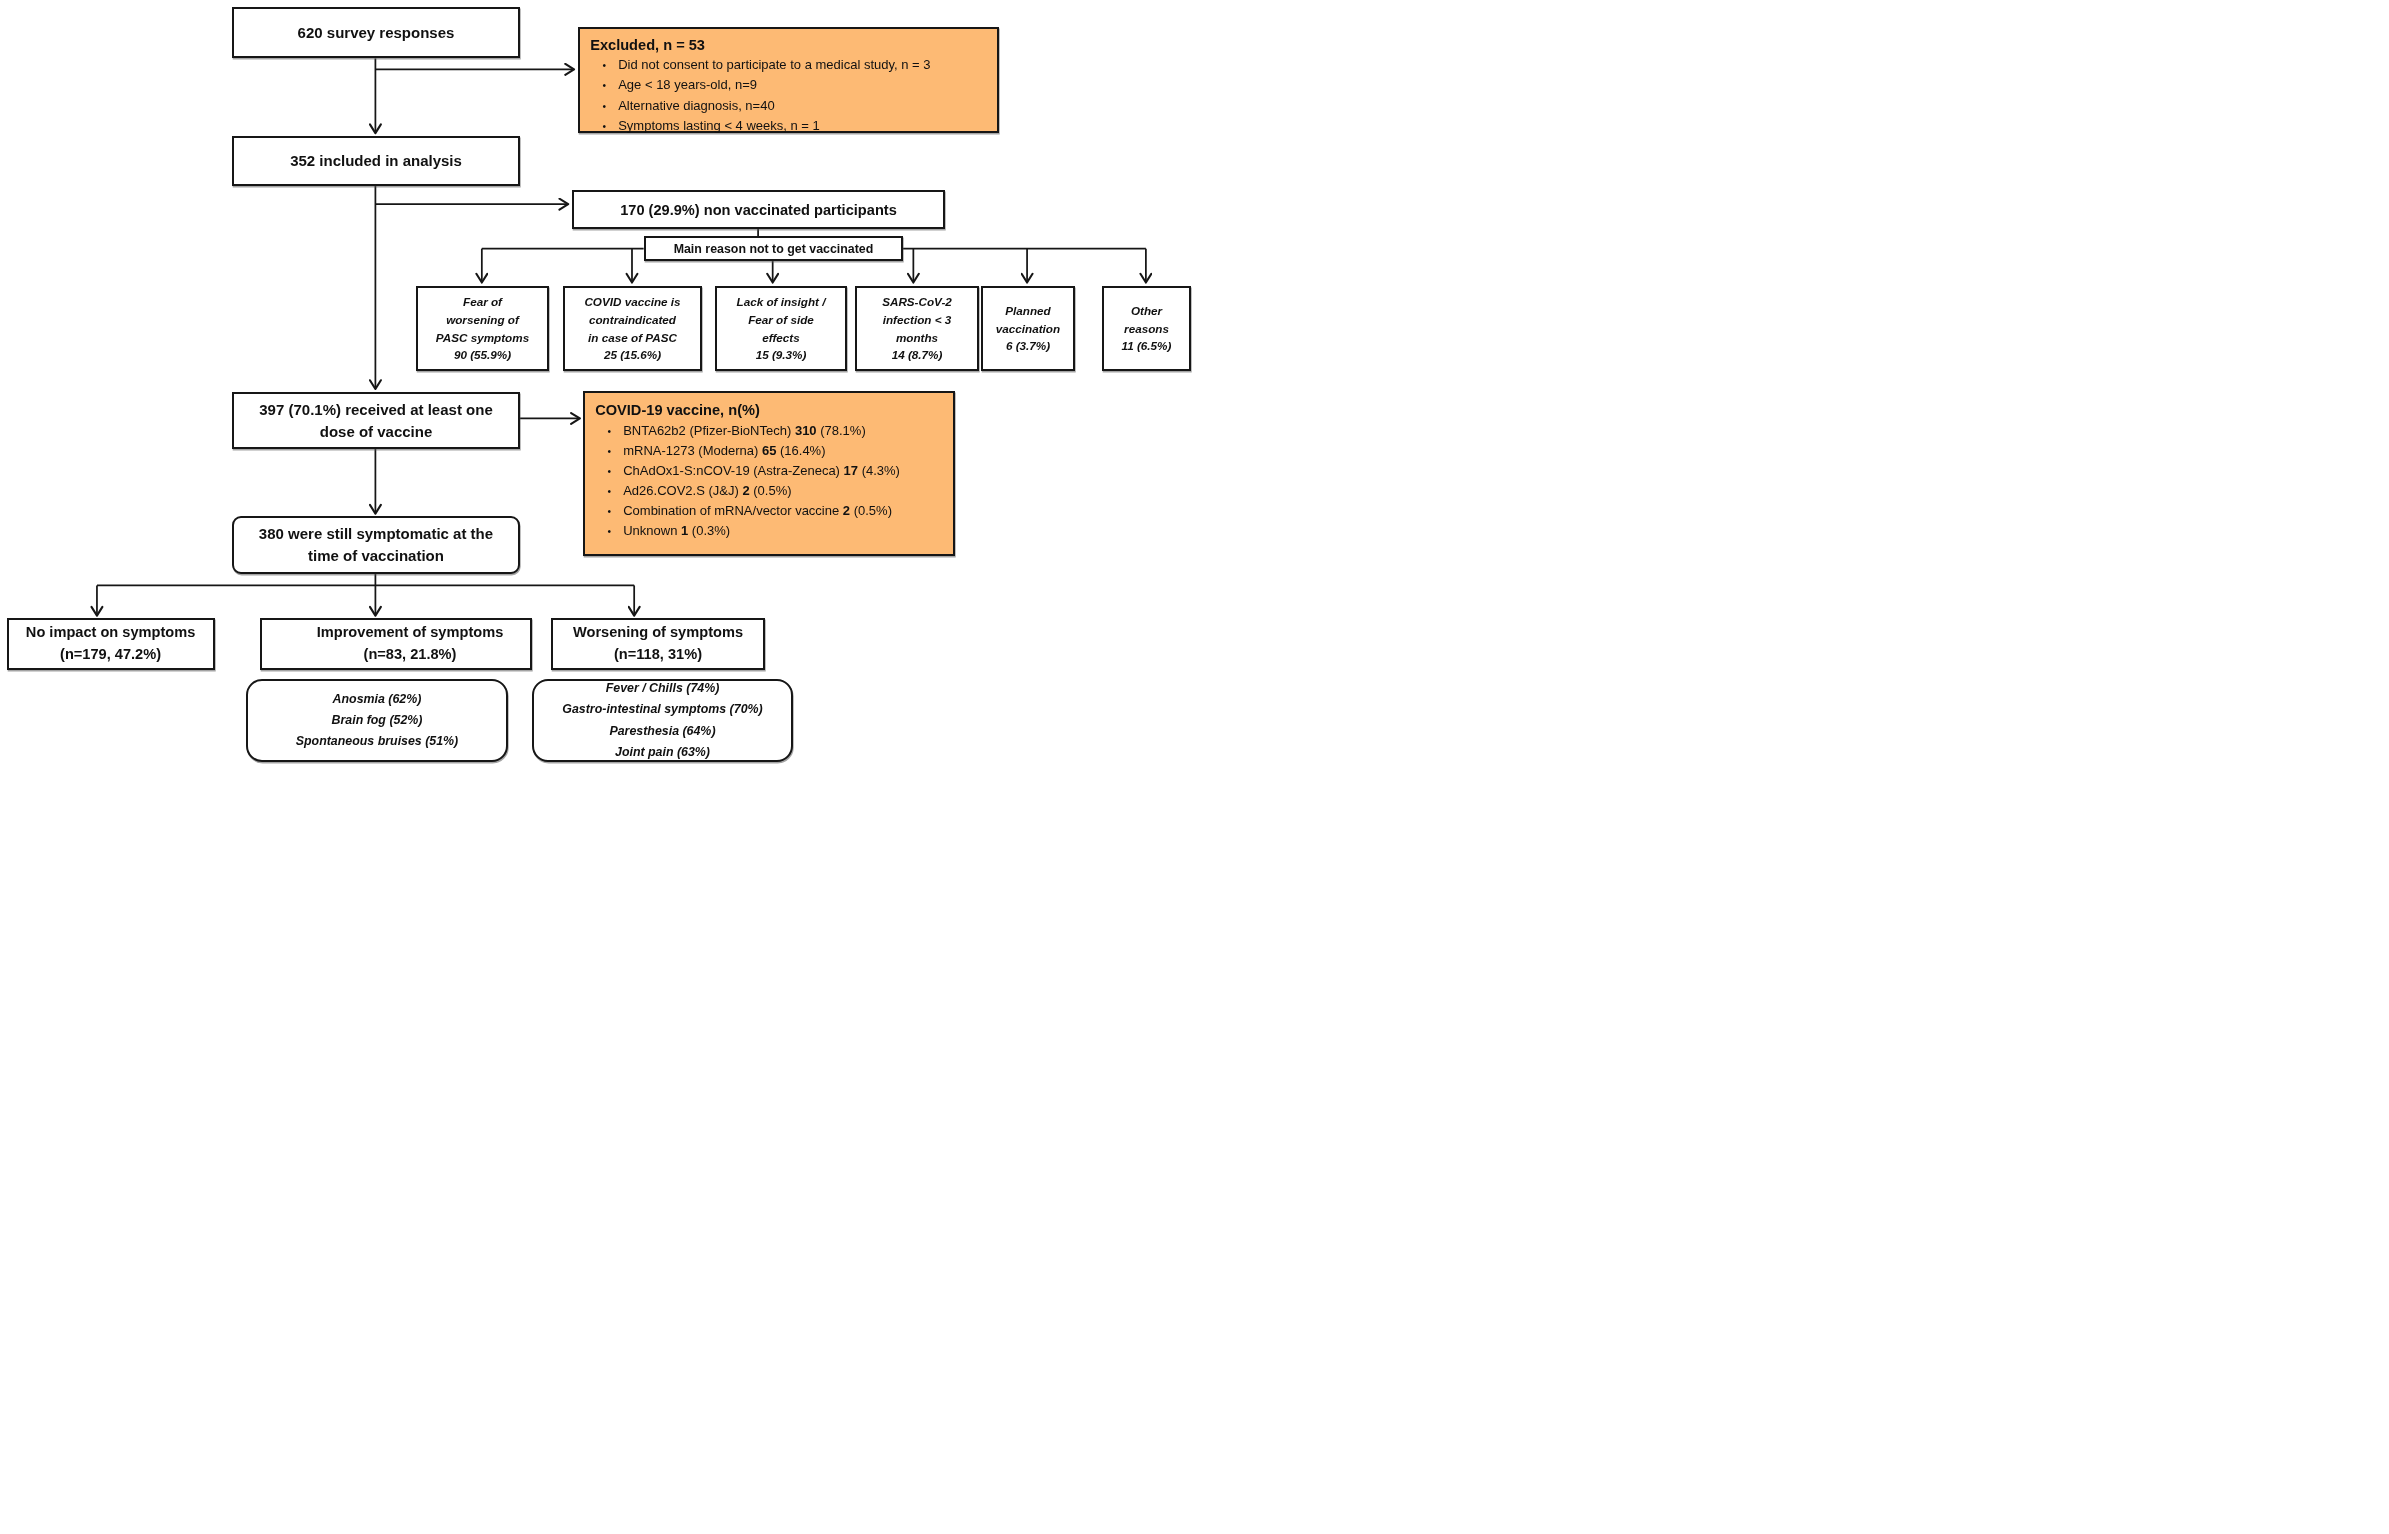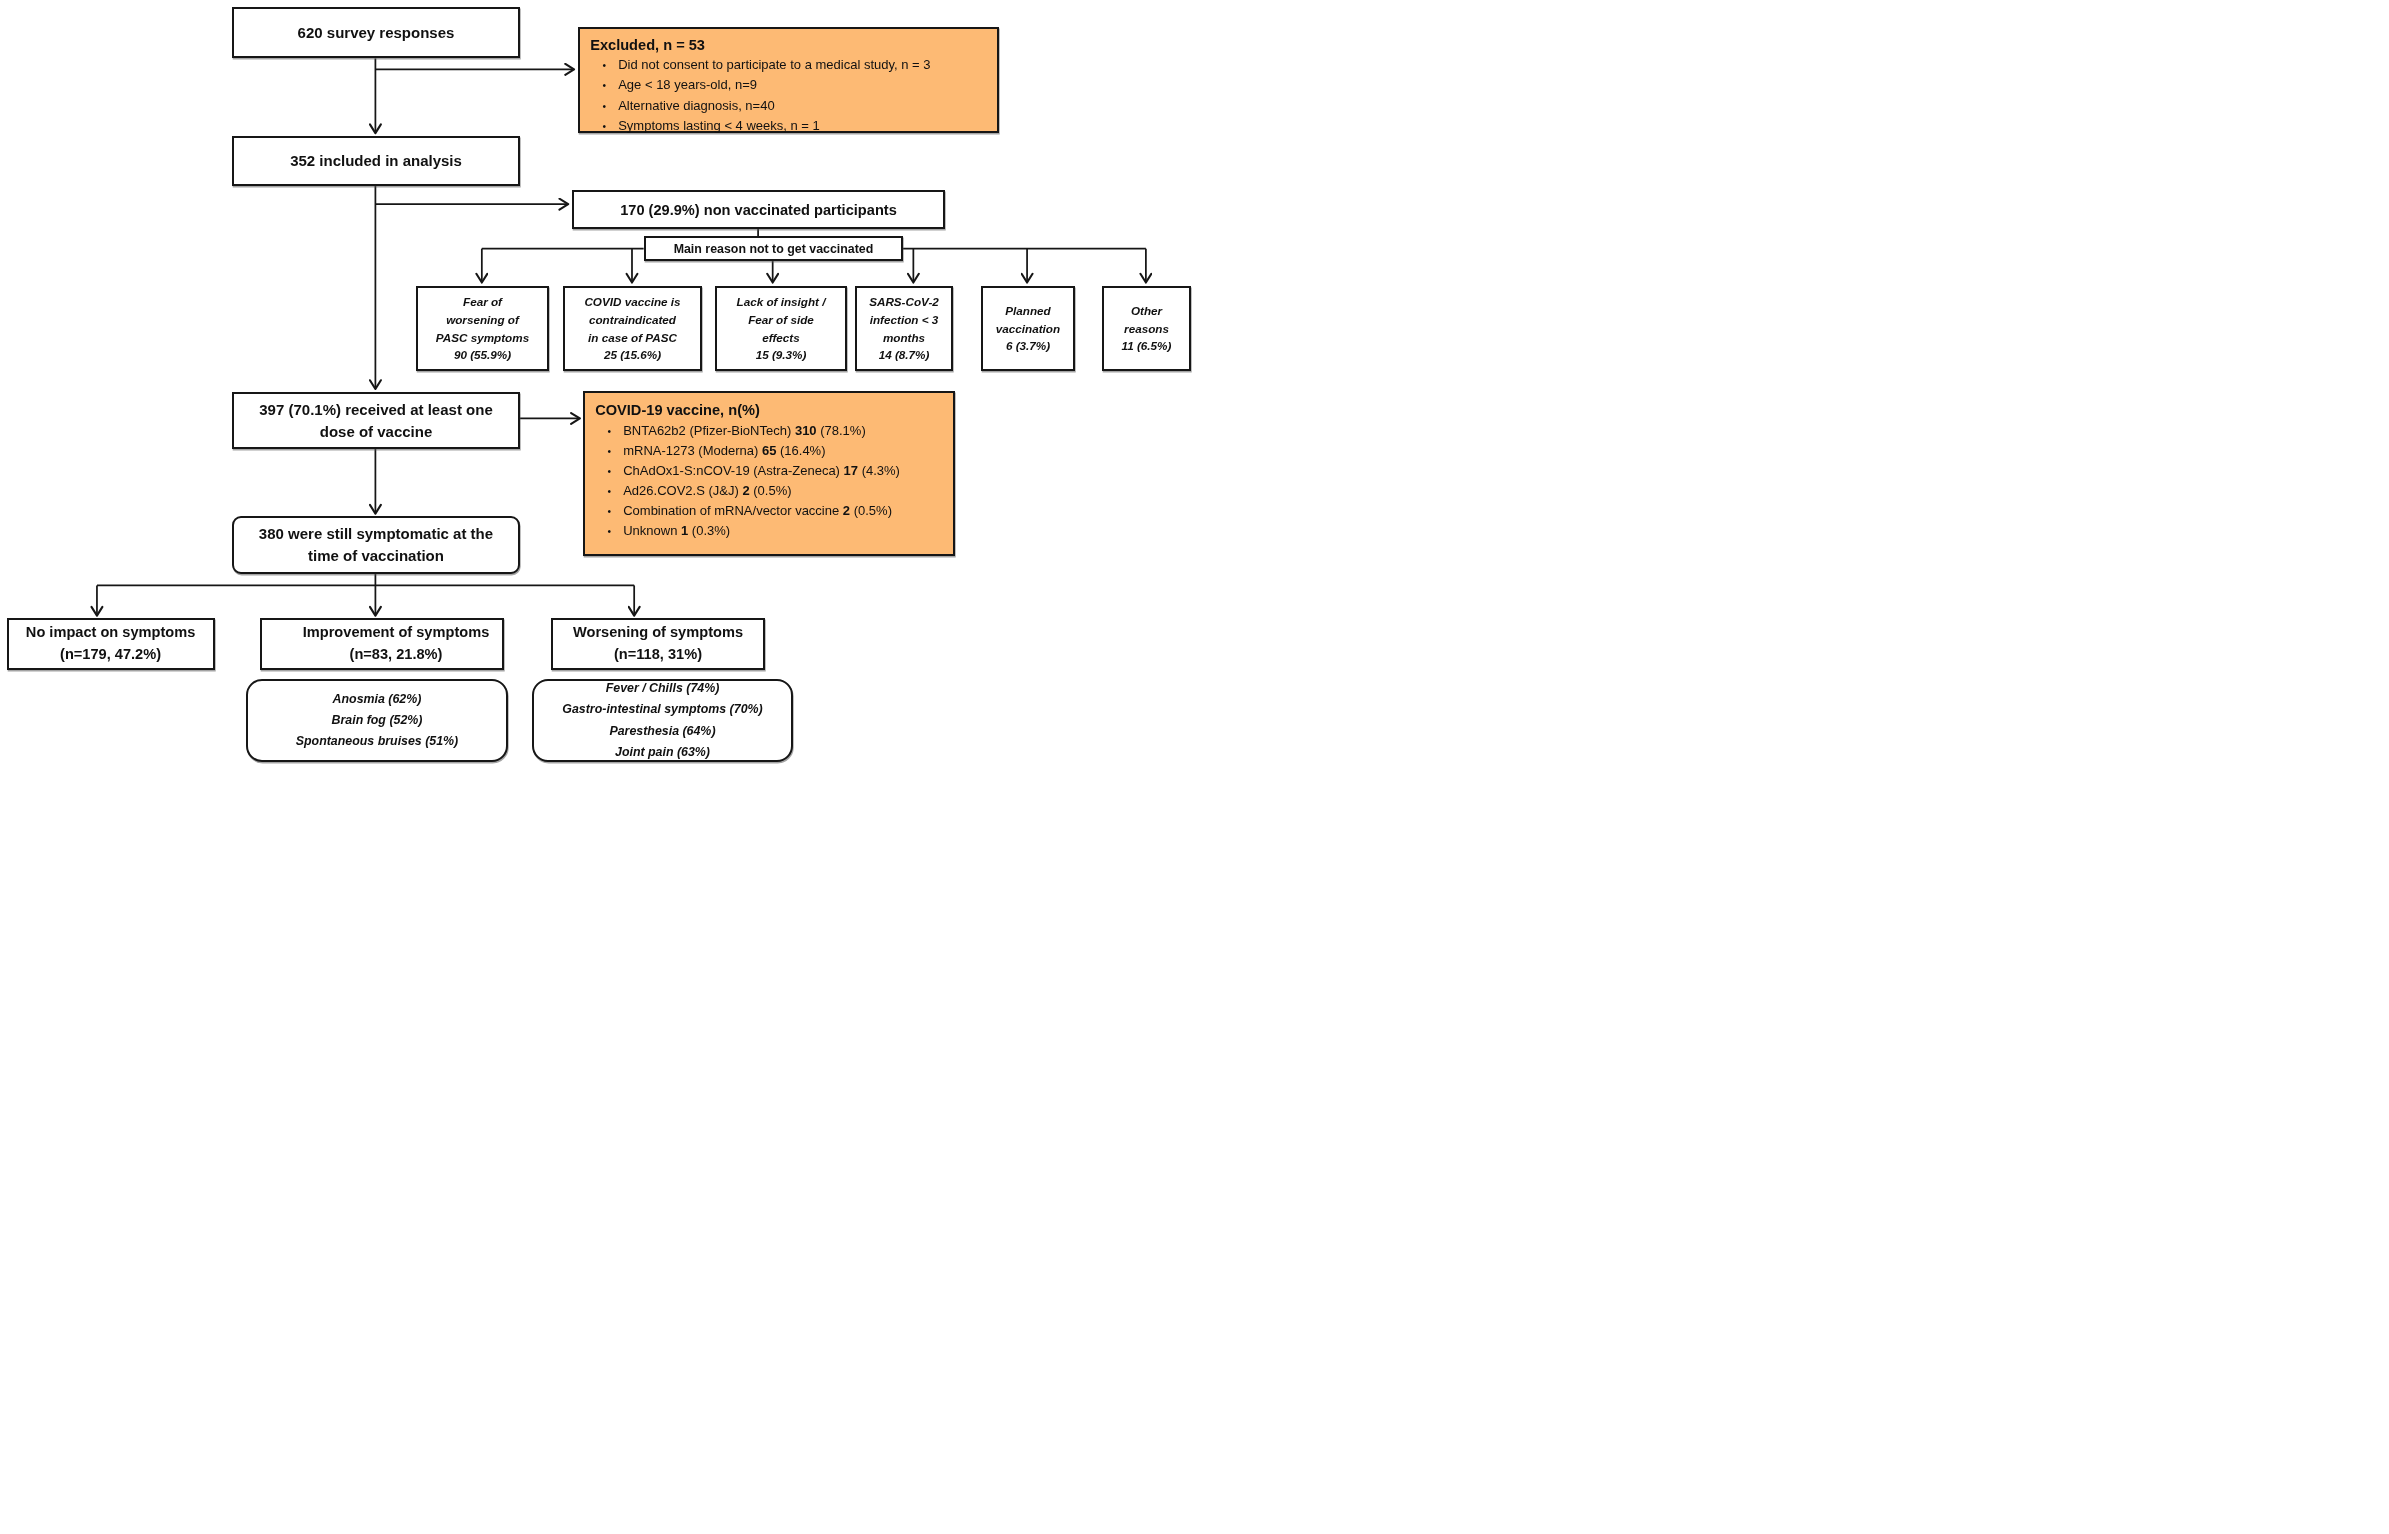--- a/index.html
+++ b/index.html
@@ -115,21 +115,21 @@
 contraindicated
 in case of PASC
 25 (15.6%)</div>
   </div>
   <div class="fbox reason" style="left:715px;top:286px;width:132px;height:85px;">
     <div class="pre">Lack of insight /
 Fear of side
 effects
 15 (9.3%)</div>
   </div>
-  <div class="fbox reason" style="left:855px;top:286px;width:98px;height:85px;">
+  <div class="fbox reason" style="left:855px;top:286px;width:124px;height:85px;">
     <div class="pre">SARS-CoV-2
 infection &lt; 3
 months
 14 (8.7%)</div>
   </div>
   <div class="fbox reason" style="left:981px;top:286px;width:94px;height:85px;">
     <div class="pre">Planned
 vaccination
 6 (3.7%)</div>
   </div>
@@ -174,21 +174,21 @@
 
   <div class="fbox big" style="left:232px;top:516px;width:288px;height:58px;border-radius:9px;">
     <div class="pre">380 were still symptomatic at the
 time of vaccination</div>
   </div>
 
   <div class="fbox mid" style="left:6.6px;top:618px;width:208px;height:52px;line-height:1.5;">
     <div class="pre">No impact on symptoms
 (n=179, 47.2%)</div>
   </div>
-  <div class="fbox mid" style="left:260px;top:618px;width:244px;height:52px;line-height:1.5;padding-left:28px;">
+  <div class="fbox mid" style="left:260px;top:618px;width:272px;height:52px;line-height:1.5;padding-left:28px;">
     <div class="pre">Improvement of symptoms
 (n=83, 21.8%)</div>
   </div>
   <div class="fbox mid" style="left:551px;top:618px;width:214px;height:52px;line-height:1.5;">
     <div class="pre">Worsening of symptoms
 (n=118, 31%)</div>
   </div>
 
   <div class="fbox round" style="left:246px;top:679px;width:262px;height:83px;">
     <div class="pre">Anosmia (62%)

